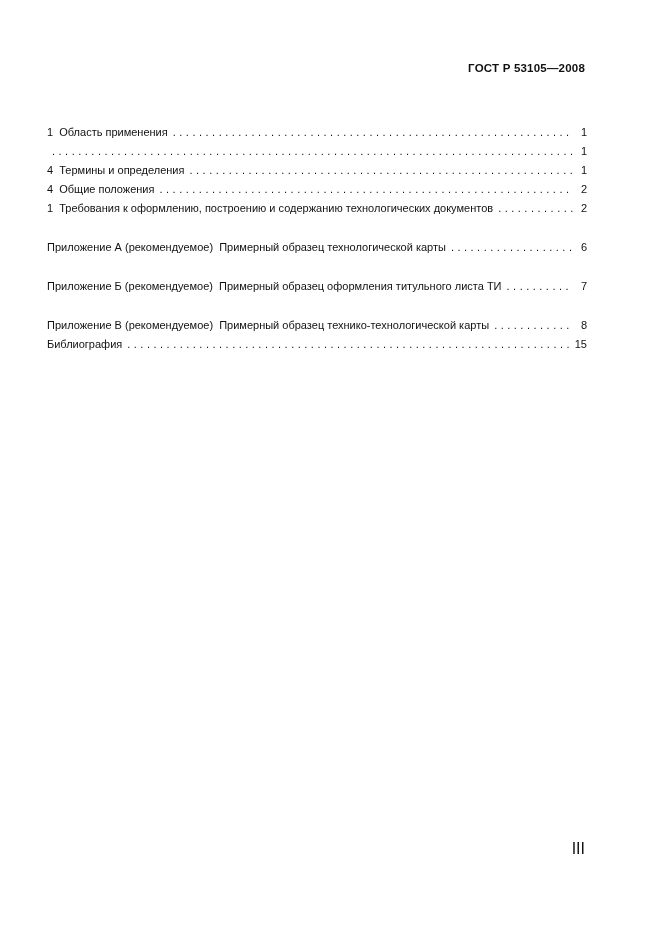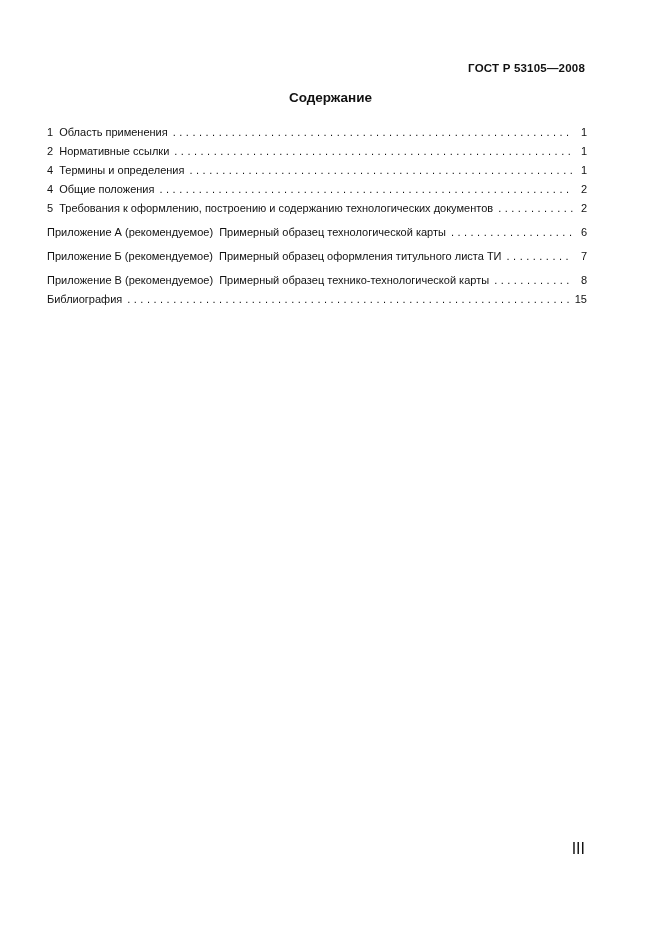--- a/index.html
+++ b/index.html
@@ -41,21 +41,21 @@
     right: 74px;
   }
   .toc-row {
     display: flex;
     align-items: baseline;
     font-size: 11px;
     height: 19px;
     line-height: 19px;
   }
   .toc-row.appendix {
-    margin-top: 5px;
+    margin-top: 20px;
   }
   .toc-label {
     white-space: pre-wrap;
     flex-shrink: 0;
   }
   .leader {
     flex: 1;
     min-width: 0;
     overflow: hidden;
     white-space: nowrap;
@@ -74,50 +74,48 @@
     font-size: 16px;
   }
 </style>
 </head>
 <body>
 
 <div class="page">
 
   <div class="doc-code">ГОСТ Р 53105—2008</div>
 
-  <h1 class="title">Содержание</h1>
 
   <div class="toc">
 
     <div class="toc-row">
       <span class="toc-label">1  Область применения</span>
       <span class="leader">......................................................................................................................................................</span>
       <span class="toc-page">1</span>
     </div>
 
     <div class="toc-row">
-      <span class="toc-label">2  Нормативные ссылки</span>
       <span class="leader">......................................................................................................................................................</span>
       <span class="toc-page">1</span>
     </div>
 
     <div class="toc-row">
       <span class="toc-label">4  Термины и определения</span>
       <span class="leader">......................................................................................................................................................</span>
       <span class="toc-page">1</span>
     </div>
 
     <div class="toc-row">
       <span class="toc-label">4  Общие положения</span>
       <span class="leader">......................................................................................................................................................</span>
       <span class="toc-page">2</span>
     </div>
 
     <div class="toc-row">
-      <span class="toc-label">5  Требования к оформлению, построению и содержанию технологических документов</span>
+      <span class="toc-label">1  Требования к оформлению, построению и содержанию технологических документов</span>
       <span class="leader">......................................................................................................................................................</span>
       <span class="toc-page">2</span>
     </div>
 
     <div class="toc-row appendix">
       <span class="toc-label">Приложение А (рекомендуемое)  Примерный образец технологической карты</span>
       <span class="leader">......................................................................................................................................................</span>
       <span class="toc-page">6</span>
     </div>
 

